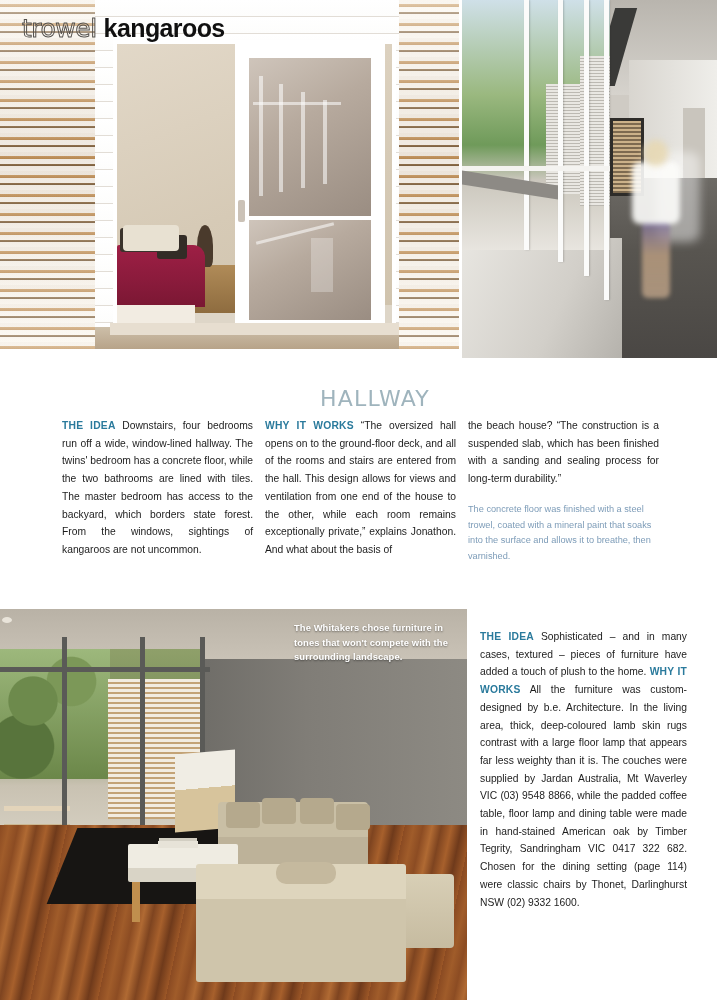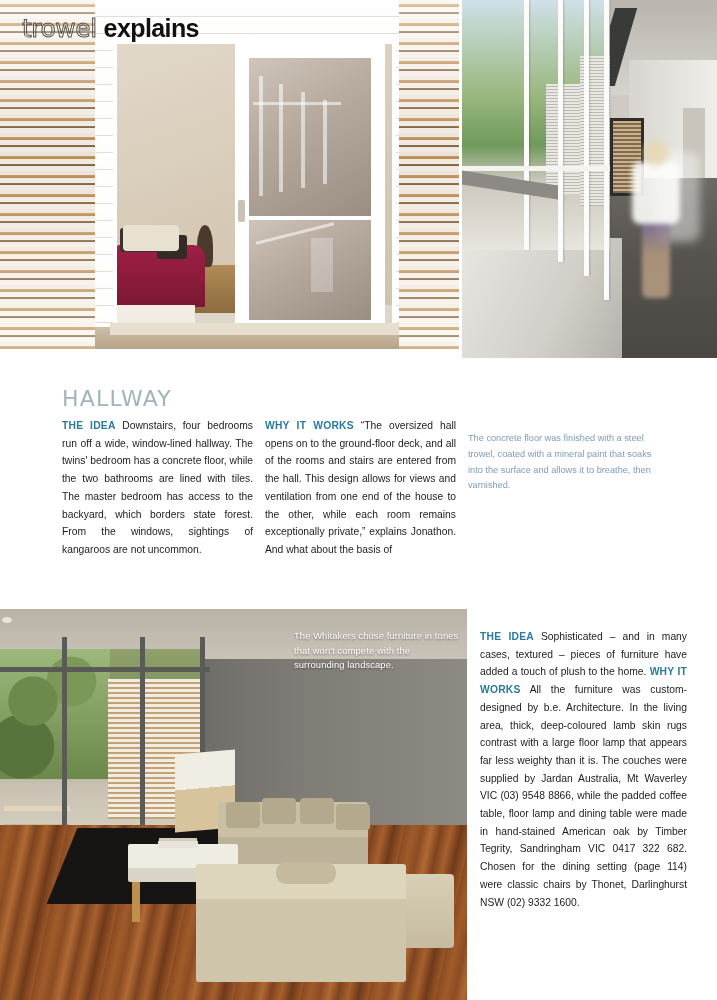--- a/index.html
+++ b/index.html
@@ -421,26 +421,25 @@
     width: 60px; height: 78px;
     background: linear-gradient(to bottom, #f0ede4 0 46%, #d7c49c 46%);
     transform: skewY(-5deg);
   }
   .liv-caption {
     position: absolute;
     left: 294px; top: 12px;
     width: 165px;
     color: #ffffff;
     font-size: 9.4px;
-    font-weight: normal;
+    font-weight: bold;
     line-height: 1.55;
     letter-spacing: .1px;
     text-shadow: 0 1px 2px rgba(0,0,0,.45);
     text-align: left;
-    margin-top: 8px;
   }
 
   
   .masthead {
     position: absolute;
     left: 22px; top: 14px;
     display: flex;
     align-items: baseline;
     gap: 7px;
     z-index: 20;
@@ -466,20 +465,21 @@
     left: 62px; top: 388px;
     width: 626px;
   }
   .section-head {
     font-size: 22px;
     font-weight: normal;
     letter-spacing: 1.2px;
     line-height: 1;
     margin: 0 0 7px 0;
     font-family: "DejaVu Sans", sans-serif;
+    text-align: center;
   }
   .cols-3 {
     display: flex;
     gap: 12px;
   }
   .col { width: 191px; }
   .body-text {
     font-size: 10.3px;
     line-height: 1.72;
     color: #1c1c1c;
@@ -568,37 +568,38 @@
     <div class="child">
       <div class="child-ghost"></div>
       <div class="child-legs"></div>
       <div class="child-body"></div>
       <div class="child-head"></div>
     </div>
   </div>
 
   <div class="masthead">
     <span class="design">trowel</span>
-    <span class="solutions">explains</span>
+    <span class="solutions">kangaroos</span>
   </div>
 
   <div class="hallway-block">
     <h2 class="section-head" style="color: rgb(159, 180, 189);">HALLWAY</h2>
 
     <div class="cols-3">
 
       <div class="col">
         <p class="body-text" style="color: rgb(28, 28, 28);"><span class="label" style="color: rgb(42, 122, 156);">THE IDEA</span><span> Downstairs, four bedrooms run off a wide, window-lined hallway. The twins' bedroom has a concrete floor, while the two bathrooms are lined with tiles. The master bedroom has access to the backyard, which borders state forest. From the windows, sightings of kangaroos are not uncommon.</span></p>
       </div>
 
       <div class="col">
         <p class="body-text" style="color: rgb(28, 28, 28);"><span class="label" style="color: rgb(42, 122, 156);">WHY IT WORKS</span><span> “The oversized hall opens on to the ground-floor deck, and all of the rooms and stairs are entered from the hall. This design allows for views and ventilation from one end of the house to the other, while each room remains exceptionally private,” explains Jonathon. And what about the basis of</span></p>
       </div>
 
       <div class="col">
+        <p class="body-text" style="color: rgb(28, 28, 28);">the beach house? “The construction is a suspended slab, which has been finished with a sanding and sealing process for long-term durability.”</p>
         <p class="body-text photo-caption-text" style="color: rgb(125, 156, 184);">The concrete floor was finished with a steel trowel, coated with a mineral paint that soaks into the surface and allows it to breathe, then varnished.</p>
       </div>
 
     </div>
   </div>
 
   <div class="photo-living">
     <div class="liv-ceiling"></div>
     <div class="liv-backwall"></div>
 

